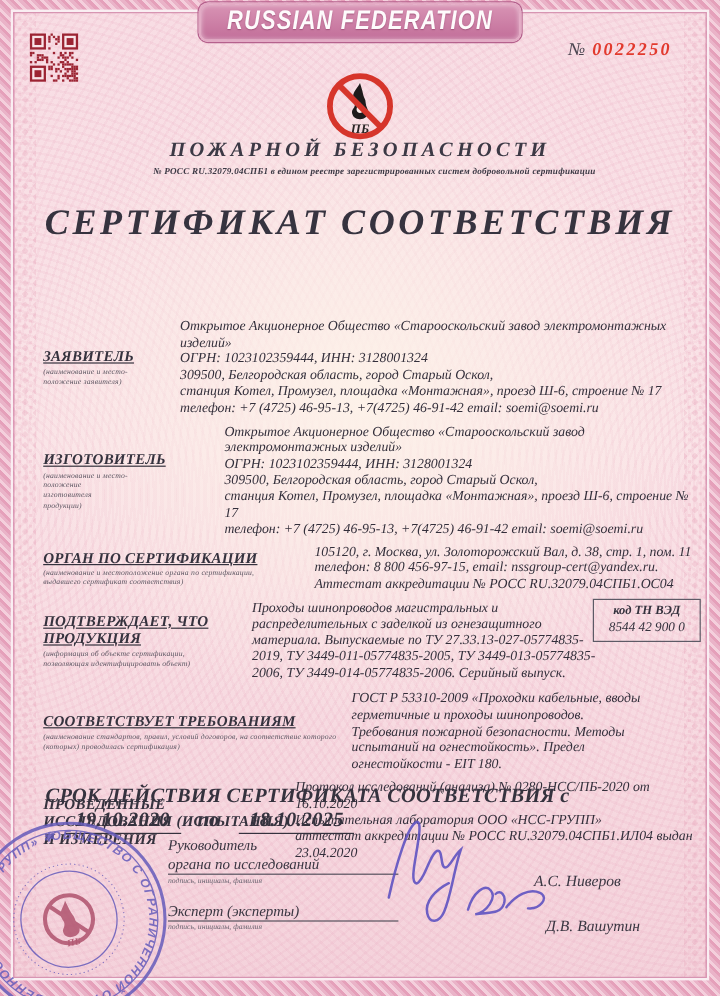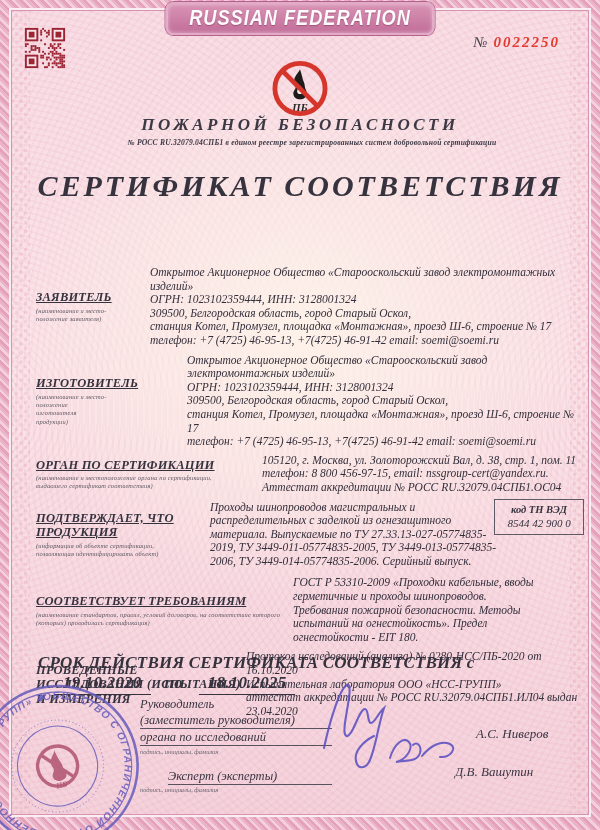--- a/index.html
+++ b/index.html
@@ -82,23 +82,23 @@
     font-weight:bold;font-size:17px;letter-spacing:.2px;}
   .validity .d{display:inline-block;border-bottom:1.3px solid #35323e;
     padding:0 9px 1px;margin-left:16px;}
   .validity .c{margin-left:14px;font-weight:bold;}
 
   .sign{position:absolute;top:690px;left:36px;right:18px;height:130px;z-index:4;}
   .roles{position:absolute;left:104px;top:6px;width:192px;}
   .rl{font-size:12.5px;line-height:16px;color:#3a3642;}
   .rl.u{border-bottom:1px solid #56525e;}
   .rcap{font-size:6.4px;color:#6a6470;margin-top:1.5px;}
-  .expert{margin-top:13px;margin-left:28px;}
+  .expert{margin-top:13px;}
   .name{position:absolute;font-size:13px;color:#3a3642;}
-  .n1{left:440px;top:36px;}
+  .n1{left:409px;top:36px;}
   .n2{left:419px;top:74px;}
   .stamp{position:absolute;left:-66px;top:-12px;opacity:.85;transform:rotate(-12deg);}
   .sig{position:absolute;}
   .sg1{left:280px;top:-12px;}
   .sg2{left:348px;top:38px;}
 </style>
 </head>
 <body>
 
 <div class="cert">
@@ -340,21 +340,20 @@
           <circle cx="88" cy="88" r="20" stroke-width="3.4"></circle>
           <line x1="74" y1="74" x2="102" y2="102" stroke-width="3.4"></line>
           <path d="M88 72 C86 77 82 79 82 84 C82 87 84 89 83.5 91 C83 94 81 95 81 97 C81 101 84 103 88 103 C92 103 95 101 95 97 C95 94 93 93 93 90 C93 86 91 84 90 80 Z" fill="#a84562" stroke="none"></path>
         </g>
         <text x="88" y="110" font-size="8" font-weight="bold" text-anchor="middle" fill="#a84562" font-family="'Liberation Serif',serif">ПБ</text>
       </svg>
     </div>
 
     <div class="roles">
       <div class="rl">Руководитель</div>
-      <div class="rl u">(заместитель руководителя)</div>
       <div class="rl u">органа по исследований</div>
       <div class="rcap">подпись, инициалы, фамилия</div>
       <div class="rl u expert">Эксперт (эксперты)</div>
       <div class="rcap">подпись, инициалы, фамилия</div>
     </div>
 
     <div class="sig sg1">
       <svg width="78" height="92" viewBox="0 0 78 92">
         <path d="M8 70 C14 42 24 10 31 7 C37 5 31 30 29 45 C27 59 31 63 37 51 C41 43 45 31 49 31 C53 31 51 45 55 45 C59 45 62 35 68 30 C62 48 60 68 54 82 C50 91 42 92 40 83 C38 74 46 64 58 58" fill="none" stroke="#5b50c0" stroke-width="2.1" stroke-linecap="round" opacity=".88"></path>
       </svg>

